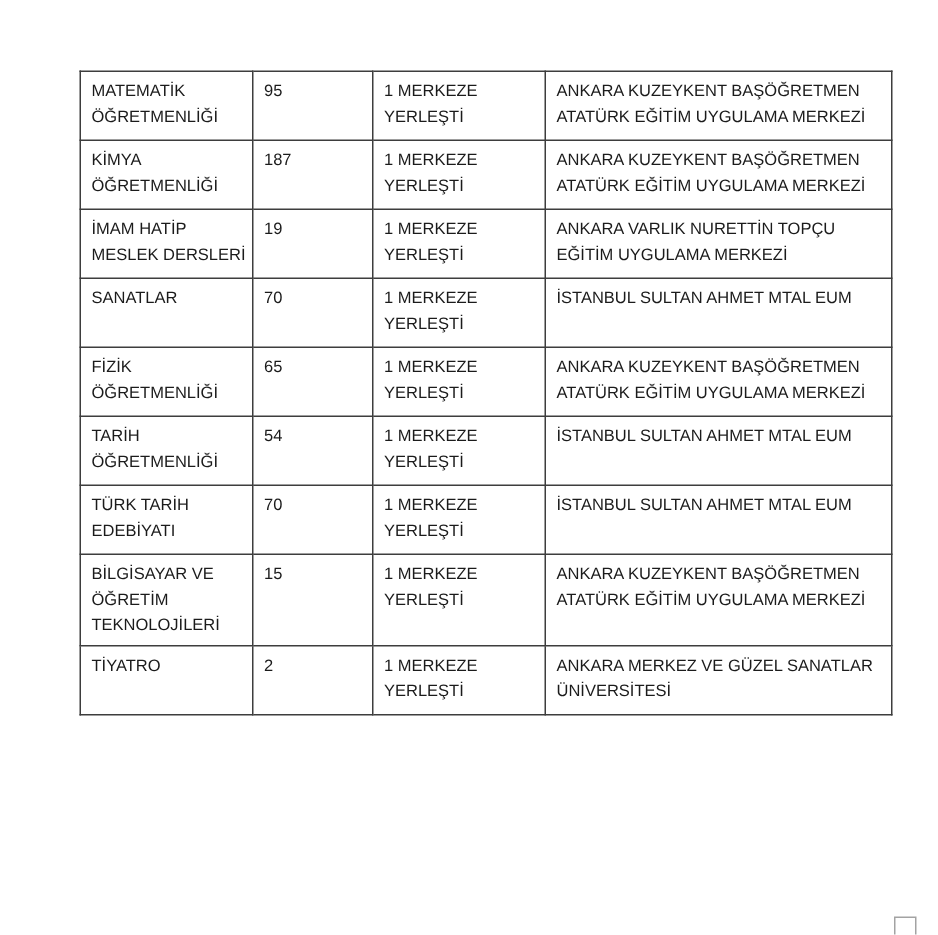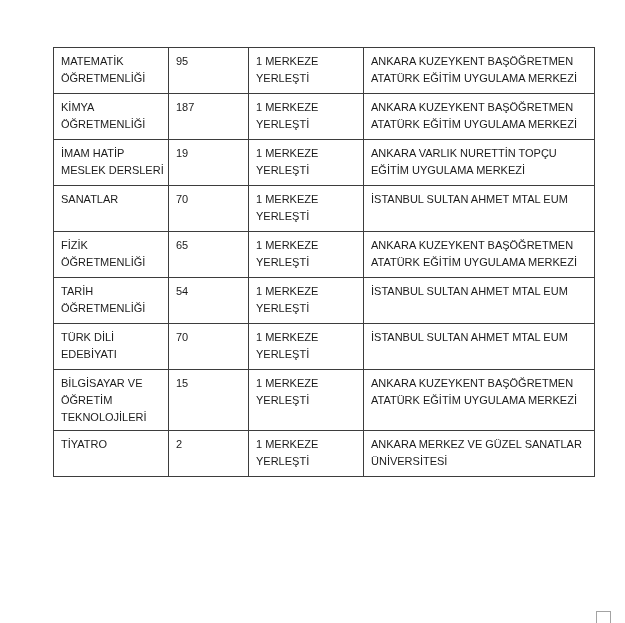--- a/index.html
+++ b/index.html
@@ -110,21 +110,21 @@
       </tr>
       <tr>
         <td>TARİH
 ÖĞRETMENLİĞİ</td>
         <td>54</td>
         <td>1 MERKEZE
 YERLEŞTİ</td>
         <td>İSTANBUL SULTAN AHMET MTAL EUM</td>
       </tr>
       <tr>
-        <td>TÜRK DİLİ
+        <td>TÜRK TARİH
 EDEBİYATI</td>
         <td>70</td>
         <td>1 MERKEZE
 YERLEŞTİ</td>
         <td>İSTANBUL SULTAN AHMET MTAL EUM</td>
       </tr>
       <tr>
         <td>BİLGİSAYAR VE
 ÖĞRETİM
 TEKNOLOJİLERİ</td>

